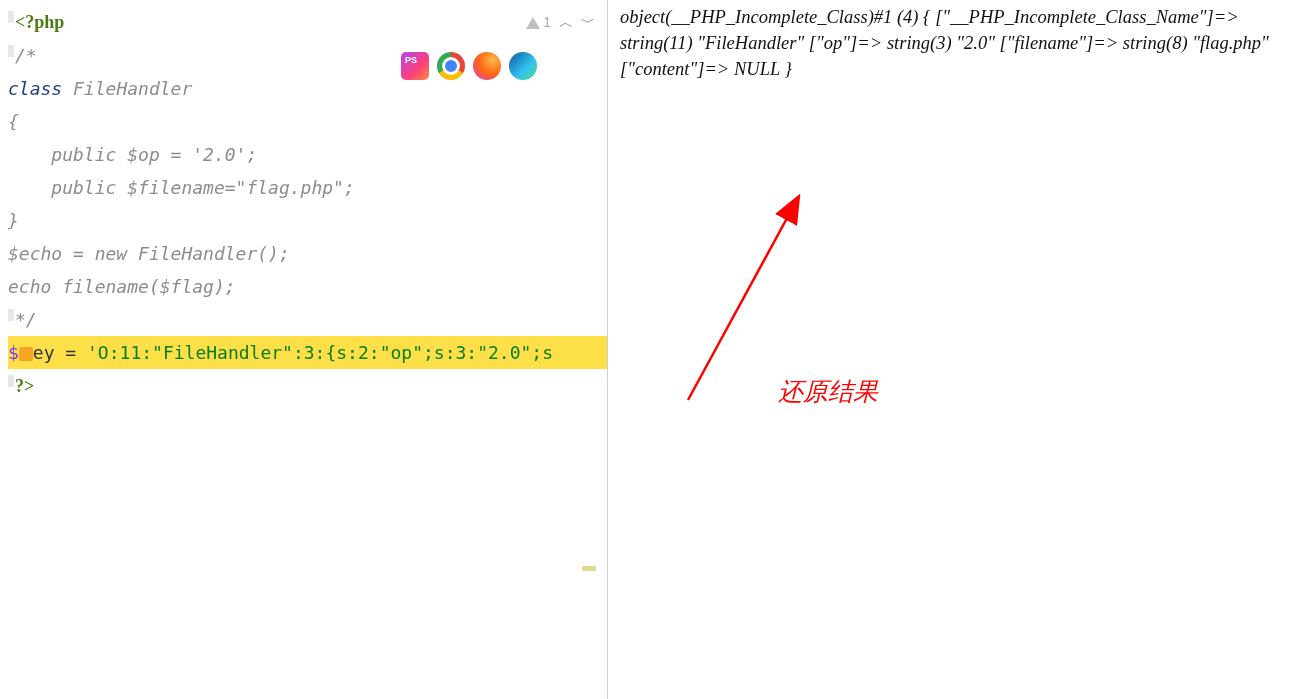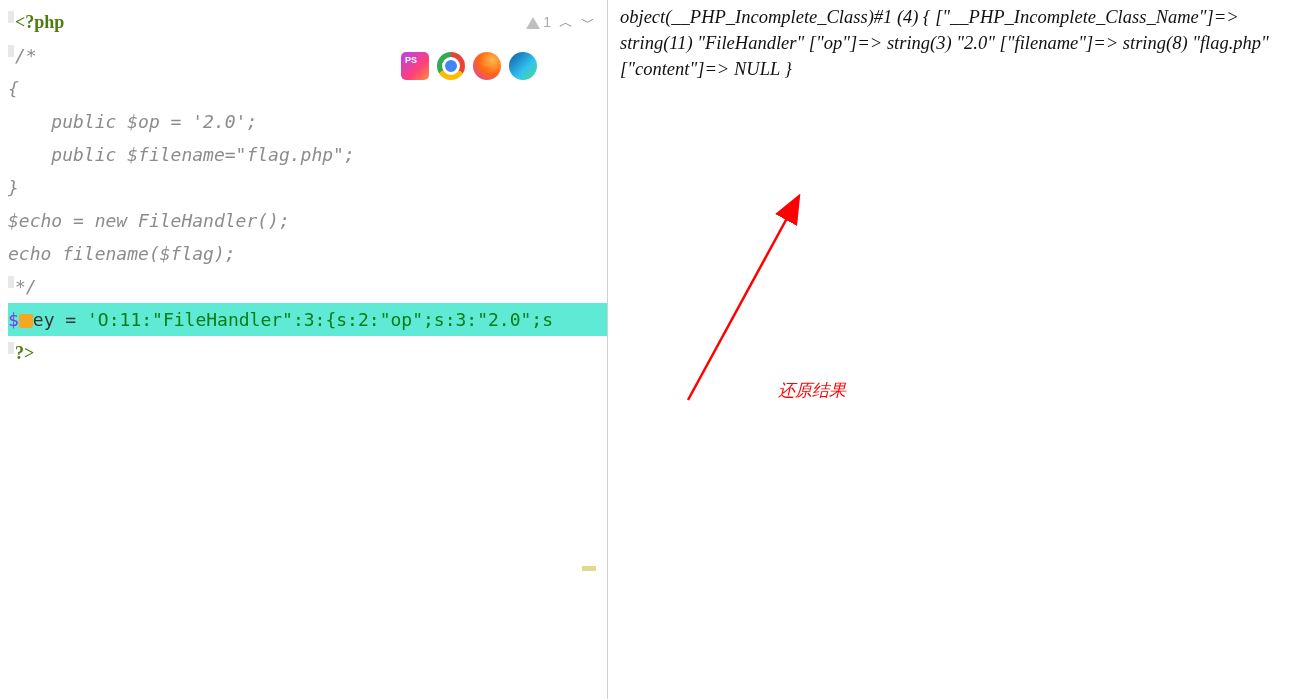--- a/index.html
+++ b/index.html
@@ -98,36 +98,36 @@
     .edge-icon {
       background: linear-gradient(135deg, #0c59a4 0%, #33c3f0 60%, #4ade80 100%);
     }
     .code-line { white-space: pre; font-style: italic; color: #8c8c8c; }
     .code-line.normal { font-style: normal; color: #333; }
     .kw-php { color: #4d7c0f; font-weight: bold; font-style: normal; font-family: Liberation Serif, serif; }
     .kw-navy { color: #1e3a8a; }
     .var-purple { color: #7c3aed; font-style: normal; }
     .str-green { color: #067d17; font-style: normal; }
     .ide-call { color: #333; font-style: normal; }
-    .highlight-line { background: #5eead4; display: inline-block; min-width: 100%; }
+    .highlight-line { background: #fde047; display: inline-block; min-width: 100%; }
     .cursor-dot {
       display: inline-block; width: 14px; height: 14px;
       background: #f5a623; border-radius: 2px; vertical-align: middle;
     }
     .tiny-marker {
       display: inline-block; width: 6px; height: 12px;
       background: #e8e8e8; vertical-align: text-top; margin-right: 1px;
     }
     .annotation-text {
       position: absolute;
       top: 378px;
       left: 170px;
       color: #ff0000;
       font-family: 'Microsoft YaHei', 'SimSun', sans-serif;
-      font-size: 17px;
+      font-size: 25px;
     }
     .arrow-svg {
       position: absolute;
       top: 190px;
       left: 60px;
       pointer-events: none;
     }
     .bottom-edge {
       position: absolute;
       bottom: 128px;
@@ -152,20 +152,21 @@
   <div class="browser-bar">
     <div class="phpstorm-icon"></div>
     <div class="app-icon chrome-icon"></div>
     <div class="app-icon firefox-icon"></div>
     <div class="app-icon edge-icon"></div>
   </div>
 
   <div>
     <div class="code-line"><span class="tiny-marker"></span><span class="kw-php">&lt;?php</span></div>
     <div class="code-line"><span class="tiny-marker"></span><span>/*</span></div>
+    <div class="code-line"><span class="kw-navy">class </span><span>FileHandler</span></div>
     <div class="code-line">{</div>
     <div class="code-line"></div>
     <div class="code-line">    public $op = '2.0';</div>
     <div class="code-line">    public $filename="flag.php";</div>
     <div class="code-line">}</div>
     <div class="code-line"></div>
     <div class="code-line">$echo = new FileHandler();</div>
     <div class="code-line">echo filename($flag);</div>
     <div class="code-line"><span class="tiny-marker"></span><span>*/</span></div>
     <div class="code-line"></div>

